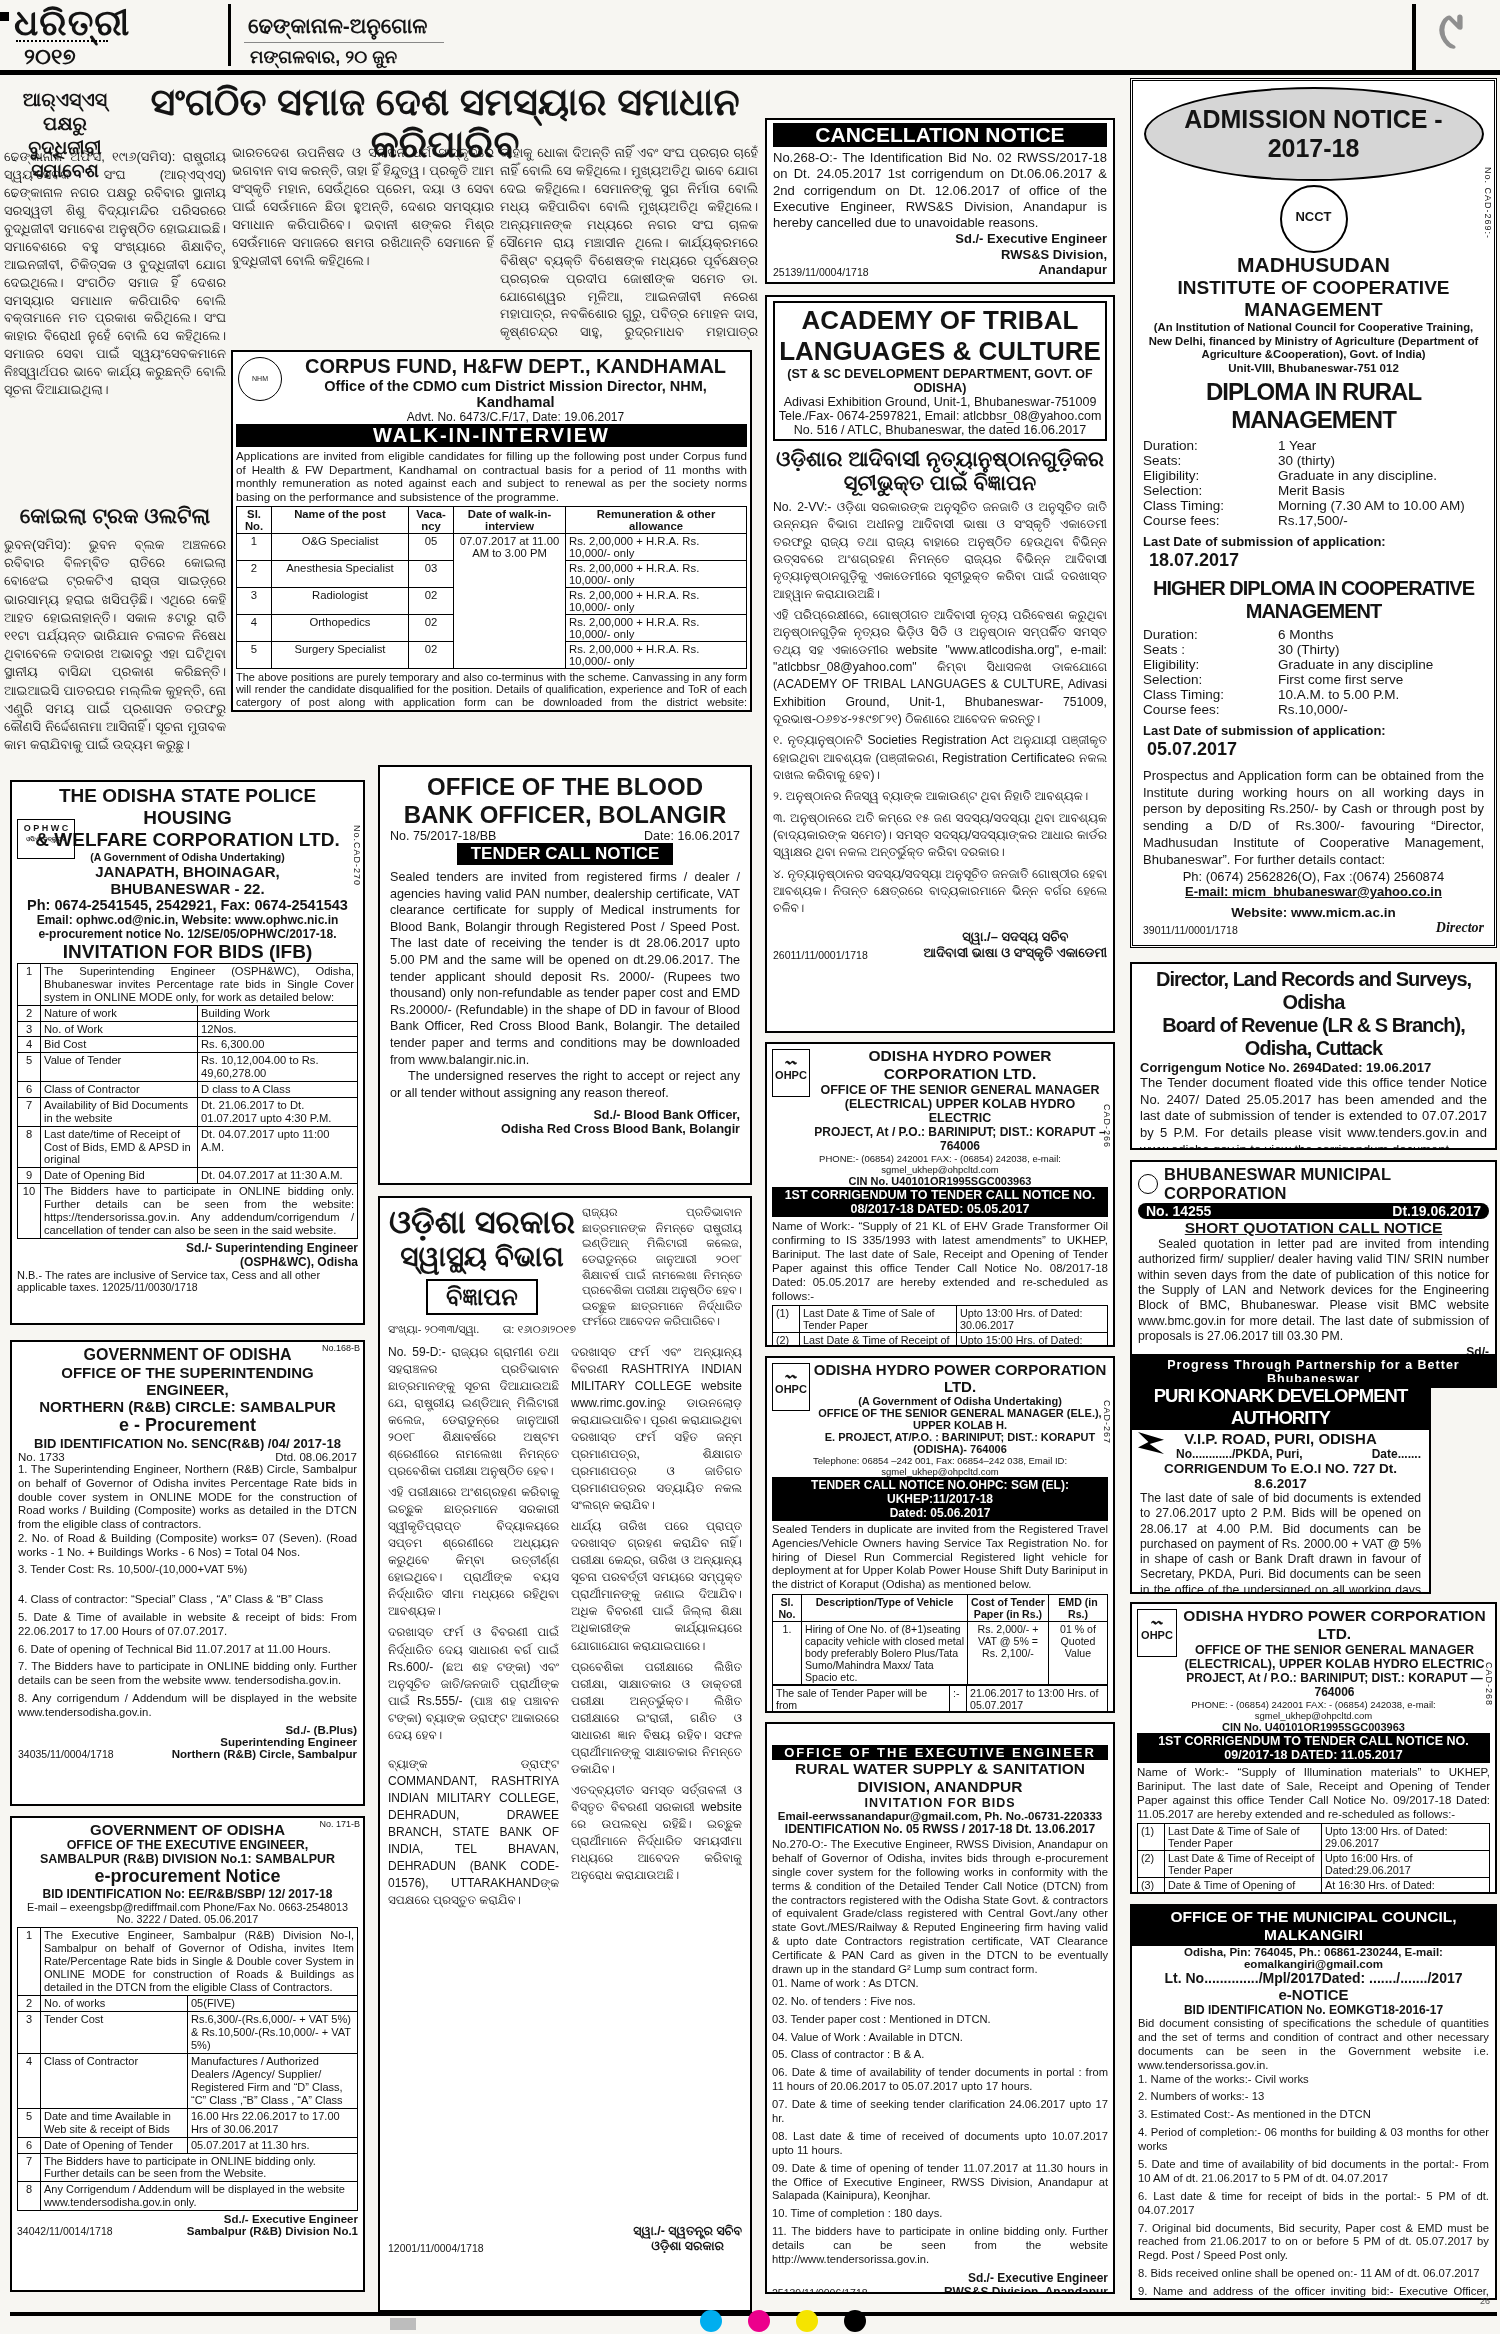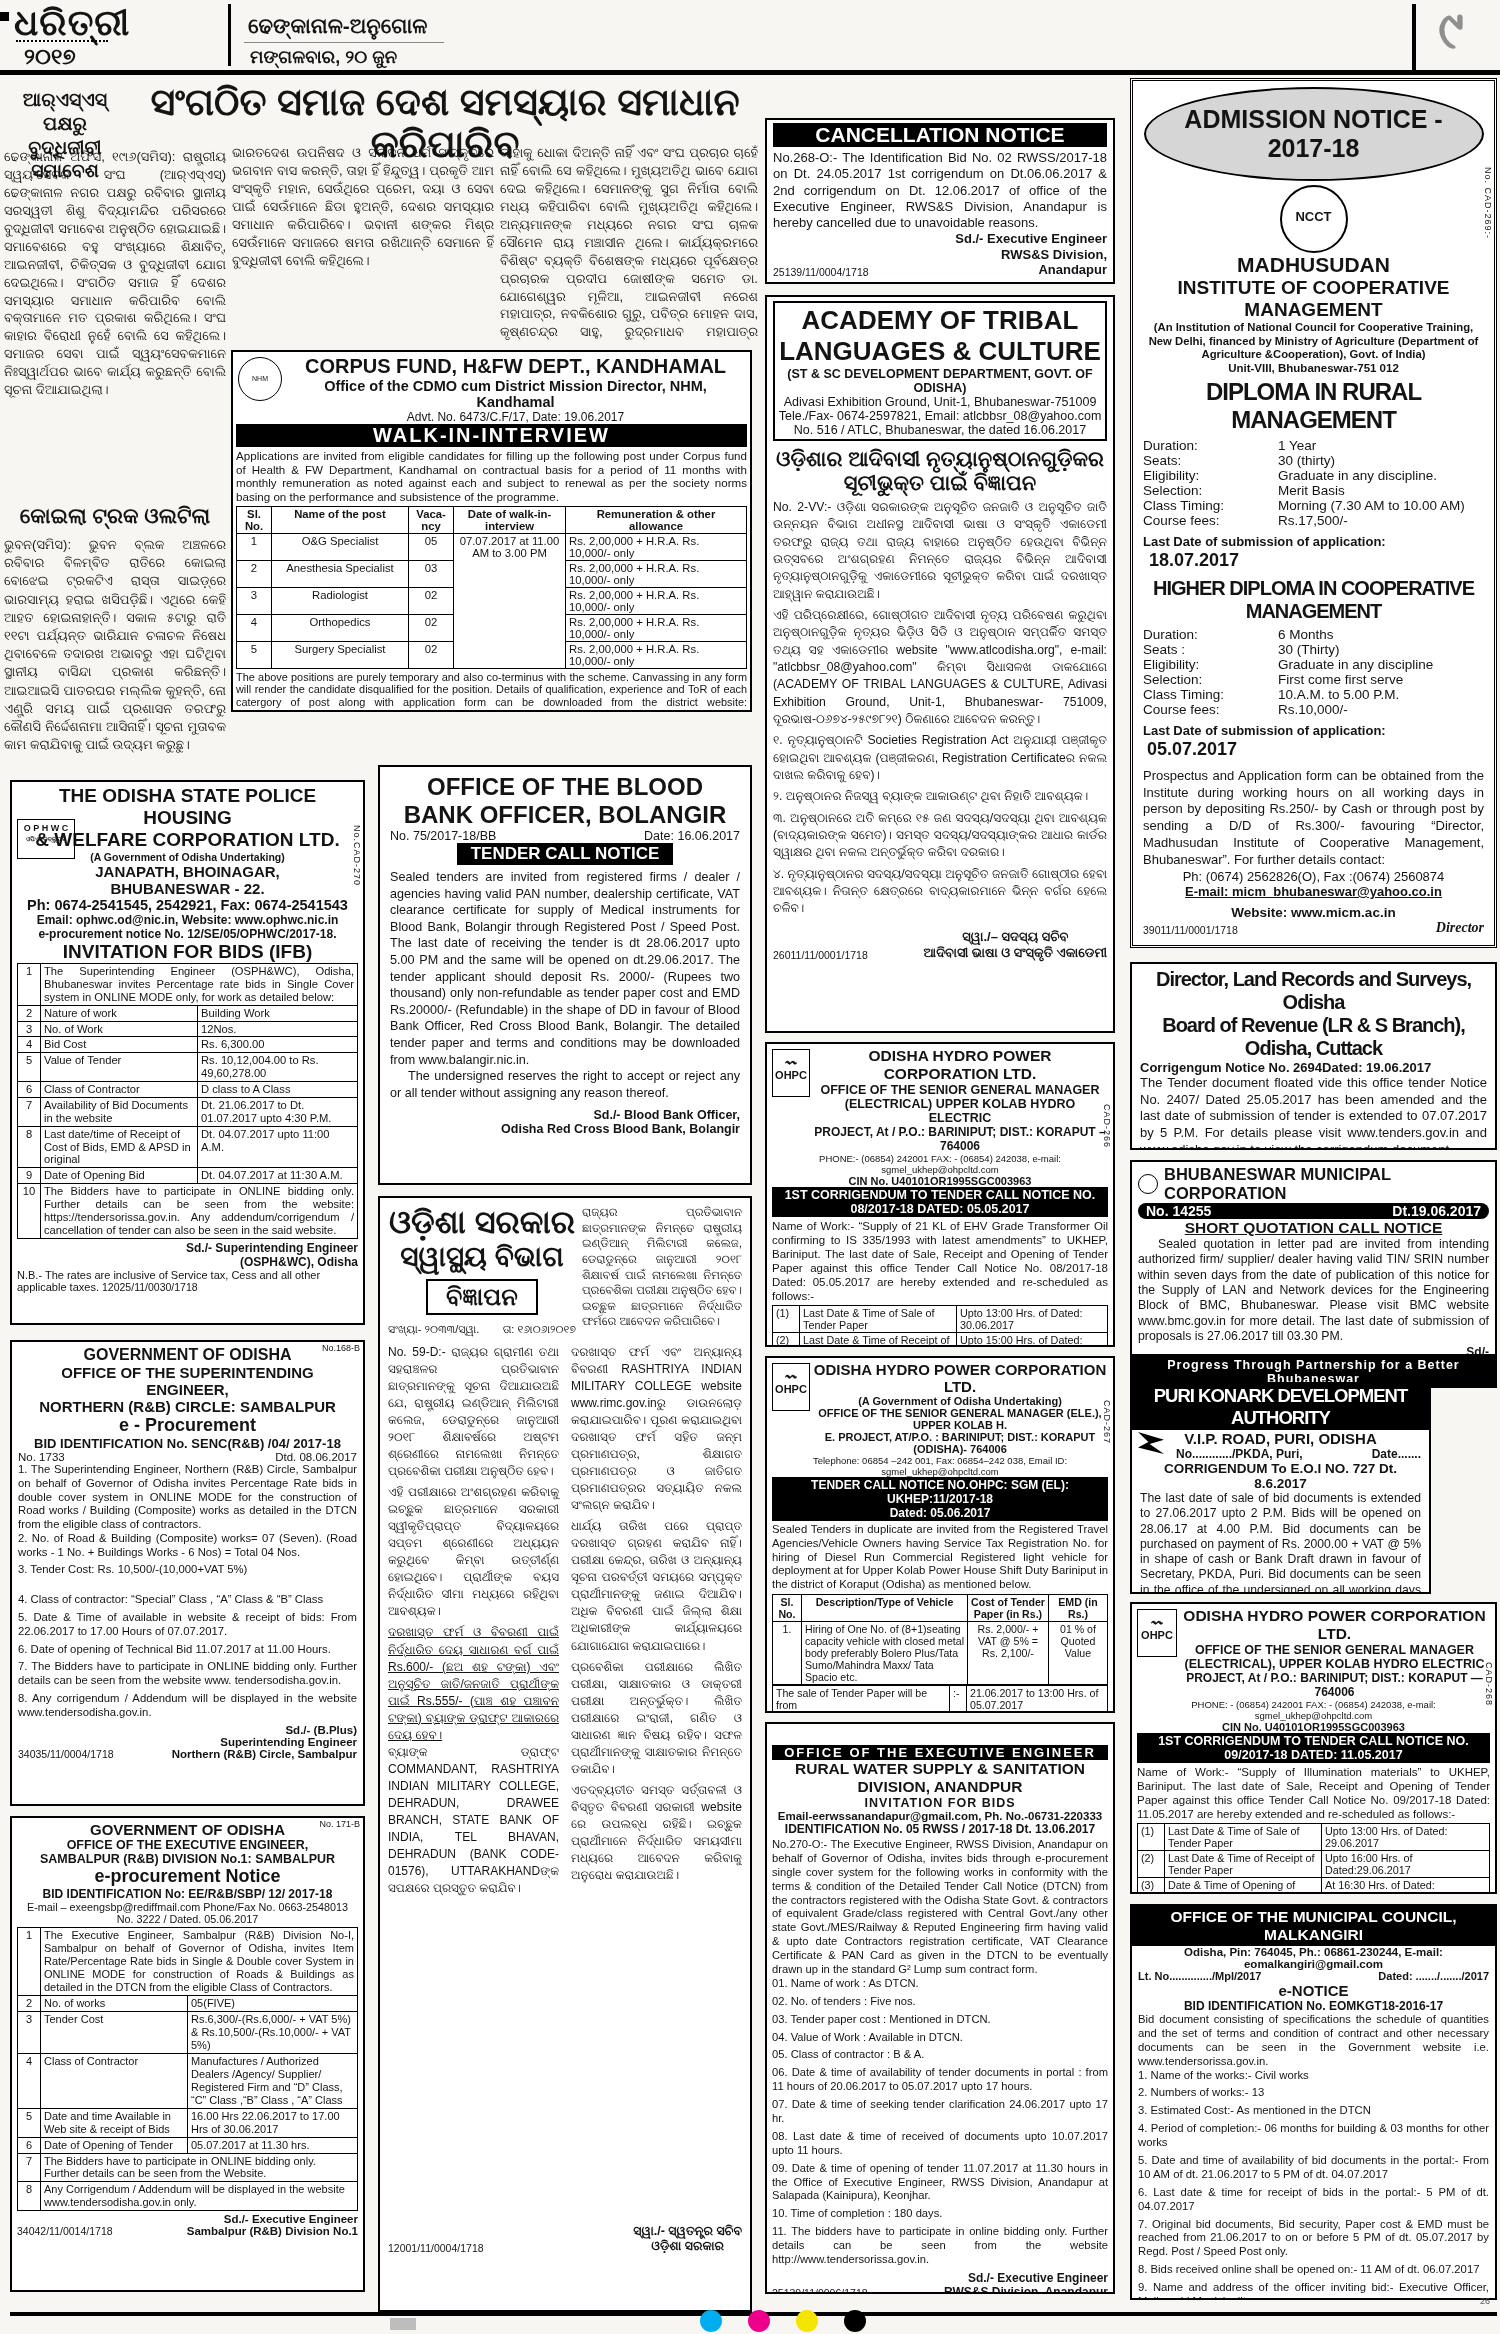--- a/index.html
+++ b/index.html
@@ -197,21 +197,21 @@
       <div style="display:flex;justify-content:space-between;font-size:11px;margin-top:8px">
         <span>ସଂଖ୍ୟା- ୨୦୩୩/ସ୍ୱା.</span>
         <span>ତା: ୧୬ା୦୬ା୨୦୧୭</span>
       </div>
     </div>
     <div class="j odia" style="width:46%;font-size:11.6px;line-height:1.35;padding-left:6px">ରାଜ୍ୟର ପ୍ରତିଭାବାନ ଛାତ୍ରମାନଙ୍କ ନିମନ୍ତେ ରାଷ୍ଟ୍ରୀୟ ଇଣ୍ଡିଆନ୍ ମିଲିଟାରୀ କଲେଜ, ଡେରାଡୁନ୍‌ରେ ଜାନୁଆରୀ ୨୦୧୮ ଶିକ୍ଷାବର୍ଷ ପାଇଁ ନାମଲେଖା ନିମନ୍ତେ ପ୍ରବେଶିକା ପରୀକ୍ଷା ଅନୁଷ୍ଠିତ ହେବ। ଇଚ୍ଛୁକ ଛାତ୍ରମାନେ ନିର୍ଦ୍ଧାରିତ ଫର୍ମରେ ଆବେଦନ କରିପାରିବେ।</div>
   </div>
   <div class="j odia" style="margin-top:8px;height:880px;column-count:2;column-gap:12px;font-size:12px;line-height:1.42;overflow:hidden">
       <div class="hp" style="margin-bottom: 4px;">No. 59-D:- ରାଜ୍ୟର ଗ୍ରାମୀଣ ତଥା ସହରାଞ୍ଚଳର ପ୍ରତିଭାବାନ ଛାତ୍ରମାନଙ୍କୁ ସୂଚନା ଦିଆଯାଉଅଛି ଯେ, ରାଷ୍ଟ୍ରୀୟ ଇଣ୍ଡିଆନ୍ ମିଲିଟାରୀ କଲେଜ, ଡେରାଡୁନ୍‌ରେ ଜାନୁଆରୀ ୨୦୧୮ ଶିକ୍ଷାବର୍ଷରେ ଅଷ୍ଟମ ଶ୍ରେଣୀରେ ନାମଲେଖା ନିମନ୍ତେ ପ୍ରବେଶିକା ପରୀକ୍ଷା ଅନୁଷ୍ଠିତ ହେବ।</div>
       <div class="hp" style="margin-bottom: 4px;">ଏହି ପରୀକ୍ଷାରେ ଅଂଶଗ୍ରହଣ କରିବାକୁ ଇଚ୍ଛୁକ ଛାତ୍ରମାନେ ସରକାରୀ ସ୍ୱୀକୃତିପ୍ରାପ୍ତ ବିଦ୍ୟାଳୟରେ ସପ୍ତମ ଶ୍ରେଣୀରେ ଅଧ୍ୟୟନ କରୁଥିବେ କିମ୍ବା ଉତ୍ତୀର୍ଣ୍ଣ ହୋଇଥିବେ। ପ୍ରାର୍ଥୀଙ୍କ ବୟସ ନିର୍ଦ୍ଧାରିତ ସୀମା ମଧ୍ୟରେ ରହିଥିବା ଆବଶ୍ୟକ।</div>
-      <div class="hp" style="margin-bottom: 0; text-decoration: underline;">ଦରଖାସ୍ତ ଫର୍ମ ଓ ବିବରଣୀ ପାଇଁ ନିର୍ଦ୍ଧାରିତ ଦେୟ ସାଧାରଣ ବର୍ଗ ପାଇଁ Rs.600/- (ଛଅ ଶହ ଟଙ୍କା) ଏବଂ ଅନୁସୂଚିତ ଜାତି/ଜନଜାତି ପ୍ରାର୍ଥୀଙ୍କ ପାଇଁ Rs.555/- (ପାଞ୍ଚ ଶହ ପଞ୍ଚାବନ ଟଙ୍କା) ବ୍ୟାଙ୍କ ଡ୍ରାଫ୍ଟ ଆକାରରେ ଦେୟ ହେବ।</div>
+      <div class="hp" style="margin-bottom: 12px;">ଦରଖାସ୍ତ ଫର୍ମ ଓ ବିବରଣୀ ପାଇଁ ନିର୍ଦ୍ଧାରିତ ଦେୟ ସାଧାରଣ ବର୍ଗ ପାଇଁ Rs.600/- (ଛଅ ଶହ ଟଙ୍କା) ଏବଂ ଅନୁସୂଚିତ ଜାତି/ଜନଜାତି ପ୍ରାର୍ଥୀଙ୍କ ପାଇଁ Rs.555/- (ପାଞ୍ଚ ଶହ ପଞ୍ଚାବନ ଟଙ୍କା) ବ୍ୟାଙ୍କ ଡ୍ରାଫ୍ଟ ଆକାରରେ ଦେୟ ହେବ।</div>
       <div class="hp" style="margin-bottom: 4px;">ବ୍ୟାଙ୍କ ଡ୍ରାଫ୍ଟ COMMANDANT, RASHTRIYA INDIAN MILITARY COLLEGE, DEHRADUN, DRAWEE BRANCH, STATE BANK OF INDIA, TEL BHAVAN, DEHRADUN (BANK CODE-01576), UTTARAKHANDଙ୍କ ସପକ୍ଷରେ ପ୍ରସ୍ତୁତ କରାଯିବ।</div>
       <div class="hp" style="margin-bottom: 4px;">ଦରଖାସ୍ତ ଫର୍ମ ଏବଂ ଅନ୍ୟାନ୍ୟ ବିବରଣୀ RASHTRIYA INDIAN MILITARY COLLEGE website www.rimc.gov.inରୁ ଡାଉନଲୋଡ଼ କରାଯାଇପାରିବ। ପୂରଣ କରାଯାଇଥିବା ଦରଖାସ୍ତ ଫର୍ମ ସହିତ ଜନ୍ମ ପ୍ରମାଣପତ୍ର, ଶିକ୍ଷାଗତ ପ୍ରମାଣପତ୍ର ଓ ଜାତିଗତ ପ୍ରମାଣପତ୍ରର ସତ୍ୟାୟିତ ନକଲ ସଂଲଗ୍ନ କରାଯିବ।</div>
       <div class="hp" style="margin-bottom: 4px;">ଧାର୍ଯ୍ୟ ତାରିଖ ପରେ ପ୍ରାପ୍ତ ଦରଖାସ୍ତ ଗ୍ରହଣ କରାଯିବ ନାହିଁ। ପରୀକ୍ଷା କେନ୍ଦ୍ର, ତାରିଖ ଓ ଅନ୍ୟାନ୍ୟ ସୂଚନା ପରବର୍ତ୍ତୀ ସମୟରେ ସମ୍ପୃକ୍ତ ପ୍ରାର୍ଥୀମାନଙ୍କୁ ଜଣାଇ ଦିଆଯିବ। ଅଧିକ ବିବରଣୀ ପାଇଁ ଜିଲ୍ଲା ଶିକ୍ଷା ଅଧିକାରୀଙ୍କ କାର୍ଯ୍ୟାଳୟରେ ଯୋଗାଯୋଗ କରାଯାଇପାରେ।</div>
       <div class="hp" style="margin-bottom: 4px;">ପ୍ରବେଶିକା ପରୀକ୍ଷାରେ ଲିଖିତ ପରୀକ୍ଷା, ସାକ୍ଷାତକାର ଓ ଡାକ୍ତରୀ ପରୀକ୍ଷା ଅନ୍ତର୍ଭୁକ୍ତ। ଲିଖିତ ପରୀକ୍ଷାରେ ଇଂରାଜୀ, ଗଣିତ ଓ ସାଧାରଣ ଜ୍ଞାନ ବିଷୟ ରହିବ। ସଫଳ ପ୍ରାର୍ଥୀମାନଙ୍କୁ ସାକ୍ଷାତକାର ନିମନ୍ତେ ଡକାଯିବ।</div>
       <div class="hp" style="margin-bottom: 4px;">ଏତଦ୍‌ବ୍ୟତୀତ ସମସ୍ତ ସର୍ତ୍ତାବଳୀ ଓ ବିସ୍ତୃତ ବିବରଣୀ ସରକାରୀ website ରେ ଉପଲବ୍ଧ ରହିଛି। ଇଚ୍ଛୁକ ପ୍ରାର୍ଥୀମାନେ ନିର୍ଦ୍ଧାରିତ ସମୟସୀମା ମଧ୍ୟରେ ଆବେଦନ କରିବାକୁ ଅନୁରୋଧ କରାଯାଉଅଛି।</div>
     </div>
   <div style="display:flex;justify-content:space-between;align-items:flex-end">
     <span class="idnum">12001/11/0004/1718</span>
     <span class="c odia b" style="font-size:12.5px">
       <span>ସ୍ୱା./- ସ୍ୱତନ୍ତ୍ର ସଚିବ</span><br>
@@ -617,21 +617,21 @@
         </tr>
   </tbody>
     </table>
 
 </div>
 
 <div class="ad" style="left:1130px;top:1904px;width:367px;height:396px;padding:0 0 3px 0">
   <div class="inv b c" style="font-size:15.5px;padding:2px 0">OFFICE OF THE MUNICIPAL COUNCIL, MALKANGIRI</div>
   <div style="padding:0 6px">
     <div class="b c" style="font-size:11.5px">Odisha, Pin: 764045, Ph.: 06861-230244, E-mail: eomalkangiri@gmail.com</div>
-    <div class="b" style="display:flex;justify-content:space-between;font-size:11px">
+    <div class="b" style="display:flex;justify-content:center;font-size:14px">
       <span>Lt. No............../Mpl/2017</span>
       <span>Dated: ......./......./2017</span>
     </div>
     <div class="b c" style="font-size:15px">e-NOTICE</div>
     <div class="b c" style="font-size:12px">BID IDENTIFICATION No. EOMKGT18-2016-17</div>
     <div class="j" style="font-size:11.3px;line-height:1.23">Bid document consisting of specifications the schedule of quantities and the set of terms and condition of contract and other necessary documents can be seen in the Government website i.e. www.tendersorissa.gov.in.</div>
     <div class="j" style="font-size:11.3px;line-height:1.23">
         <div class="mli" style="margin-bottom: 4px;">1.   Name of the works:- Civil works</div>
         <div class="mli" style="margin-bottom: 4px;">2.   Numbers of works:- 13</div>
         <div class="mli" style="margin-bottom: 4px;">3.   Estimated Cost:- As mentioned in the DTCN</div>

